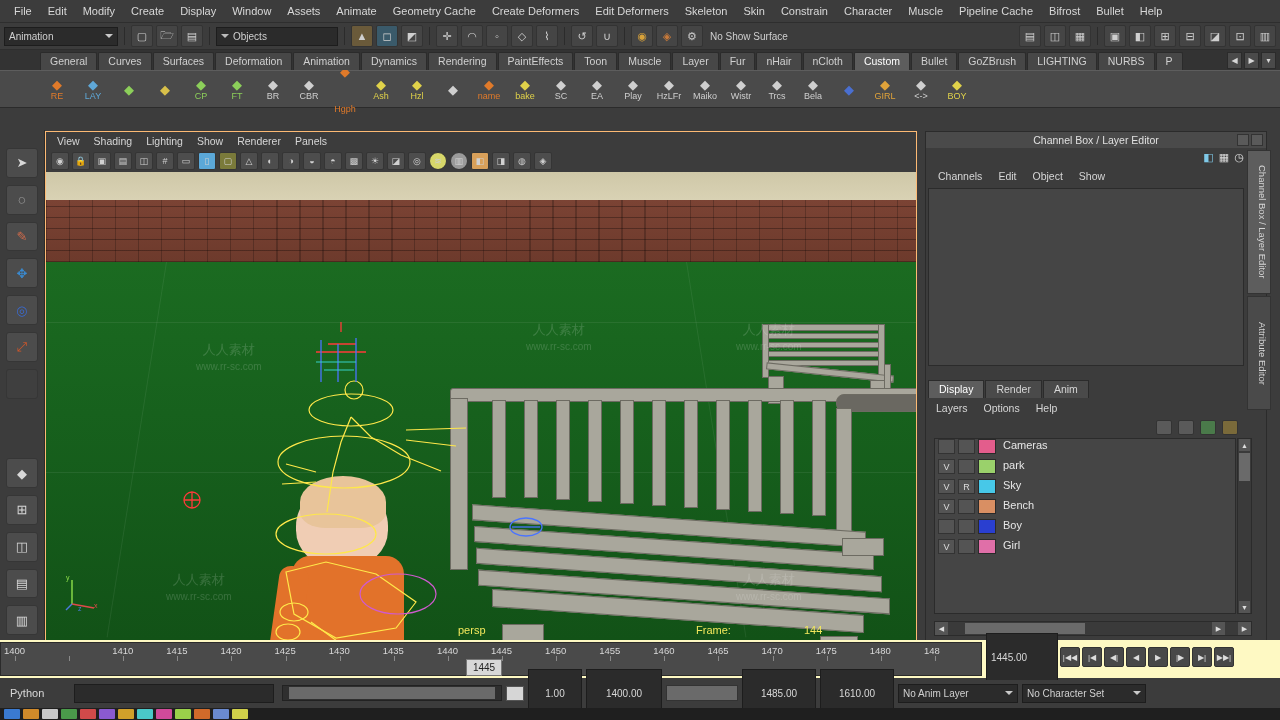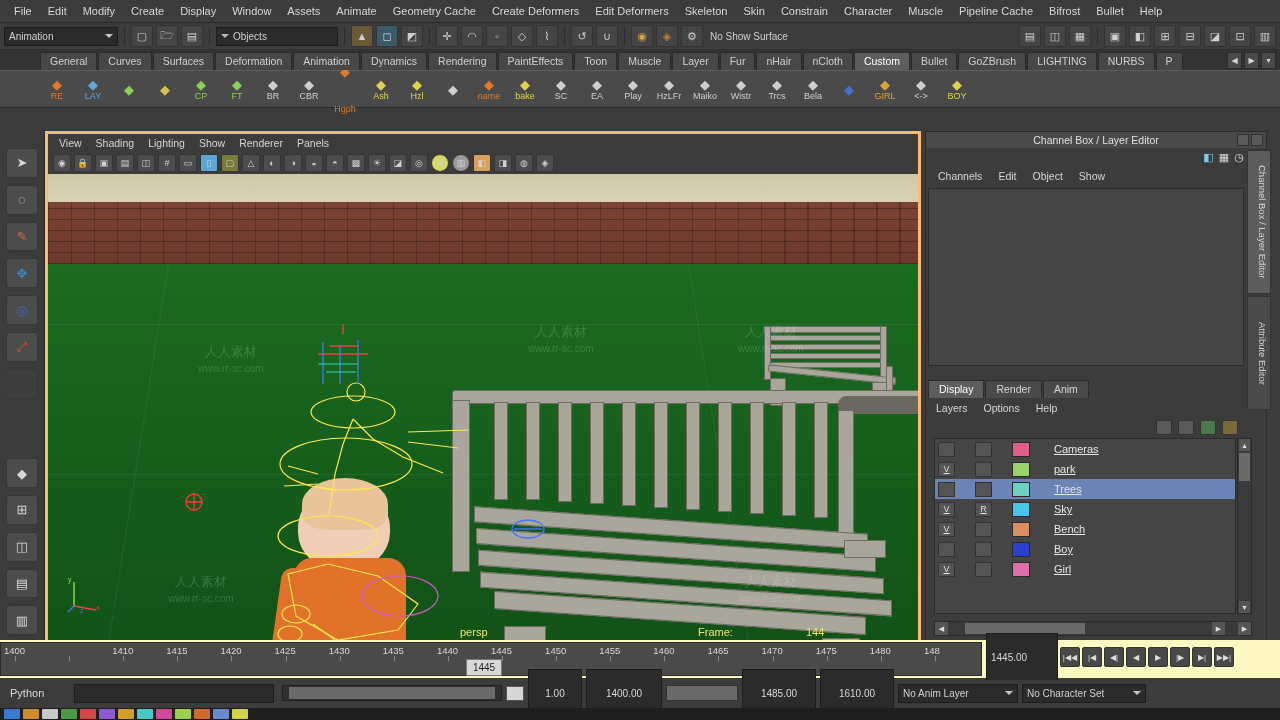--- a/index.html
+++ b/index.html
@@ -34,21 +34,21 @@
   .sitem{min-width:30px;height:32px;display:flex;flex-direction:column;align-items:center;justify-content:center;font-size:9px;color:#e8e8e8;padding:0 2px;}
   .sitem .glyph{font-size:13px;line-height:13px;}
 
   
   .leftdock{position:absolute;left:0;top:130px;width:44px;bottom:48px;background:#3c3c3c;border-right:1px solid #2b2b2b;
             display:flex;flex-direction:column;align-items:center;padding-top:18px;gap:7px;}
   .ltool{width:30px;height:28px;background:#4c4c4c;border:1px solid #363636;border-radius:3px;display:flex;align-items:center;justify-content:center;font-size:13px;color:#d8d8d8;}
   .ltool.blank{background:#3f3f3f;}
 
   
-  .viewport{position:absolute;left:45px;top:131px;width:870px;height:508px;background:#0369a1;border:3px solid #fdba74;}
+  .viewport{position:absolute;left:45px;top:131px;width:870px;height:508px;background:#0369a1;border:1px solid #fdba74;}
   .vpmenu{height:18px;background:#3c3c3c;display:flex;align-items:center;gap:0;padding-left:4px;}
   .vpmenu span{padding:0 7px;font-size:10.5px;color:#d6d6d6;}
   .vpicons{height:22px;background:#3c3c3c;display:flex;align-items:center;gap:3px;padding-left:5px;border-bottom:1px solid #2b2b2b;}
   .vpi{width:16px;height:16px;background:#4d4d4d;border:1px solid #353535;border-radius:2px;display:flex;align-items:center;justify-content:center;font-size:9px;color:#d0d0d0;}
   .vpi.round{border-radius:50%;}
   .scene{position:absolute;left:0;right:0;top:40px;bottom:0;overflow:hidden;background:#0f5f18;}
 
   .sky{position:absolute;left:0;right:0;top:0;height:28px;background:linear-gradient(#cfc8a8,#d9d2b4);}
   .wall{position:absolute;left:0;right:0;top:28px;height:62px;
         background:
@@ -81,21 +81,21 @@
   .vtab.sel{background:#5d5d5d;}
 
   .lay-tabs{position:absolute;left:2px;top:248px;right:22px;height:18px;display:flex;gap:1px;}
   .lay-tabs .lt{padding:0 10px;height:17px;line-height:17px;font-size:10.5px;background:#4a4a4a;border:1px solid #2b2b2b;border-bottom:none;}
   .lay-tabs .lt.active{background:#5d5d5d;color:#fff;}
   .lay-menu{position:absolute;left:2px;top:266px;right:22px;height:20px;display:flex;align-items:center;background:#3c3c3c;}
   .lay-menu span{padding:0 8px;font-size:10.5px;}
   .lay-iconrow{position:absolute;left:2px;top:286px;right:22px;height:18px;display:flex;align-items:center;justify-content:flex-end;gap:6px;padding-right:6px;}
   .lay-iconrow .li{width:14px;height:13px;background:#5a5a5a;border:1px solid #333;border-radius:2px;}
   .layerlist{position:absolute;left:8px;top:306px;right:30px;height:174px;background:#454545;border:1px solid #2b2b2b;overflow:hidden;}
-  .lrow{height:20px;display:flex;align-items:center;padding-left:3px;gap:20px;font-size:11px;color:#e6e6e6;text-decoration:underline;}
+  .lrow{height:20px;display:flex;padding-left:3px;gap:3px;font-size:11px;color:#e6e6e6;}
   .lrow.sel{background:#6b83b5;}
   .lcell{width:15px;height:13px;background:#545454;border:1px solid #333;font-size:9px;display:flex;align-items:center;justify-content:center;color:#ddd;}
   .lswatch{width:16px;height:13px;border:1px solid #2a2a2a;}
   .lscroll{position:absolute;right:14px;top:306px;width:13px;height:174px;background:#3a3a3a;border:1px solid #2b2b2b;}
   .lscroll .thumb{position:absolute;left:1px;right:1px;top:14px;height:28px;background:#6a6a6a;}
   .lscroll .ar{position:absolute;left:1px;right:1px;height:12px;background:#555;font-size:7px;display:flex;align-items:center;justify-content:center;color:#ddd;}
   .hscroll{position:absolute;left:8px;right:14px;bottom:4px;height:13px;background:#3a3a3a;border:1px solid #2b2b2b;}
   .hscroll .thumb{position:absolute;left:30px;width:120px;top:1px;bottom:1px;background:#6a6a6a;}
   .hscroll .ar{position:absolute;top:0;bottom:0;width:13px;background:#555;font-size:7px;display:flex;align-items:center;justify-content:center;color:#ddd;}
 
@@ -551,26 +551,20 @@
           <div class="lcell"></div>
           <div class="lcell"></div>
           <div class="lswatch" style="background: rgb(227, 93, 140);"></div>
           <div style="margin-left: 4px;">Cameras</div>
         </div>
         <div class="lrow">
           <div class="lcell">V</div>
           <div class="lcell"></div>
           <div class="lswatch" style="background: rgb(154, 209, 107);"></div>
           <div style="margin-left: 4px;">park</div>
-        </div>
-        <div class="lrow sel">
-          <div class="lcell"></div>
-          <div class="lcell"></div>
-          <div class="lswatch" style="background: rgb(111, 208, 192);"></div>
-          <div style="margin-left: 4px;">Trees</div>
         </div>
         <div class="lrow">
           <div class="lcell">V</div>
           <div class="lcell">R</div>
           <div class="lswatch" style="background: rgb(71, 200, 232);"></div>
           <div style="margin-left: 4px;">Sky</div>
         </div>
         <div class="lrow">
           <div class="lcell">V</div>
           <div class="lcell"></div>

